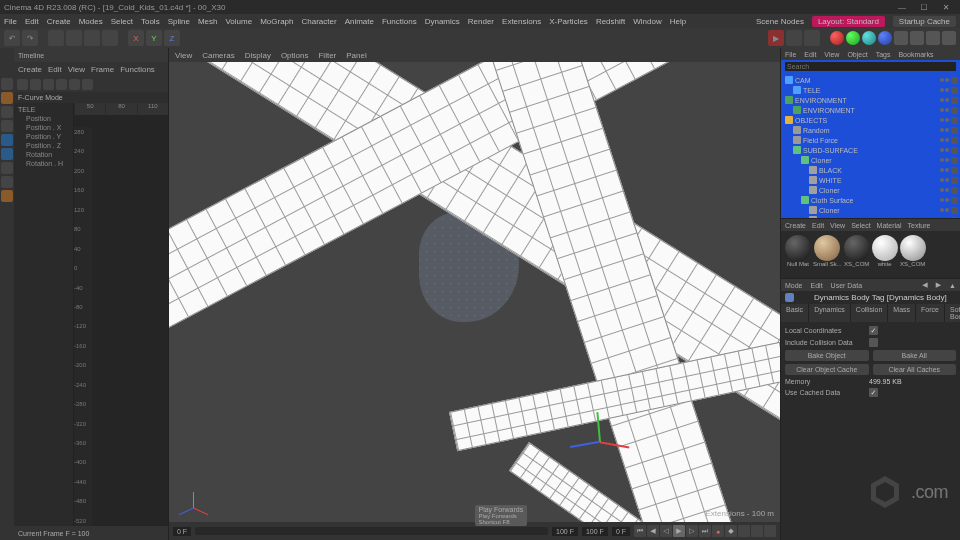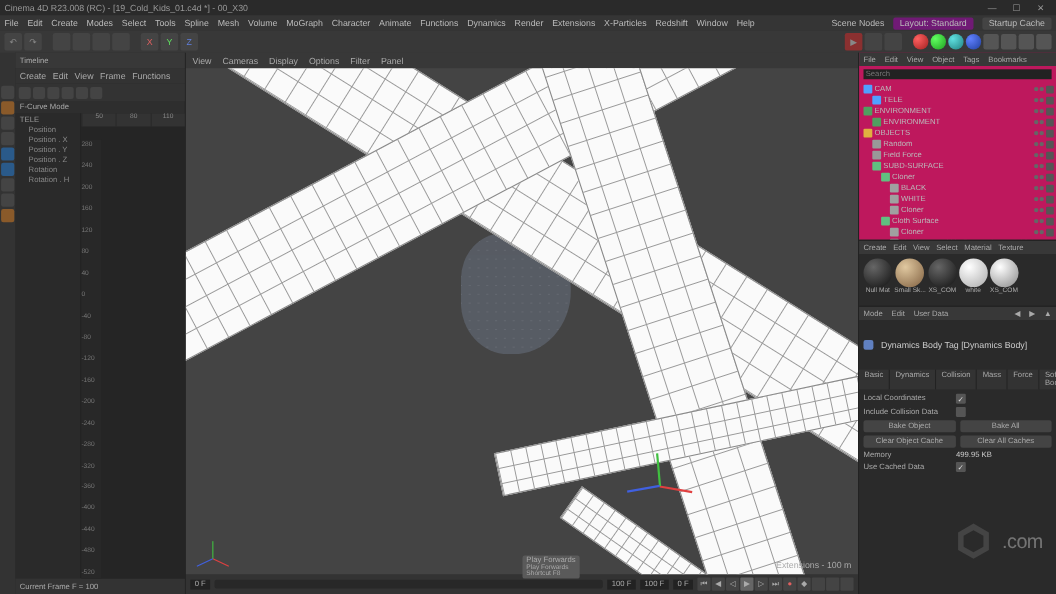--- a/index.html
+++ b/index.html
@@ -73,21 +73,21 @@
 .vp-footer .play-controls { display: flex; gap: 1px; }
 .vp-footer .pc-btn { width: 12px; height: 12px; background: #444; border-radius: 1px; display:flex; align-items:center; justify-content:center; font-size:7px;}
 
 .right-area { width: 180px; background: #2e2e2e; display: flex; flex-direction: column; border-left: 1px solid #222; }
 .rt-orb { width: 14px; height: 14px; border-radius: 50%; }
 .orb-red { background: radial-gradient(circle at 30% 30%, #ff6060, #a02020); }
 .orb-green { background: radial-gradient(circle at 30% 30%, #60ff60, #20a020); }
 .orb-blue { background: radial-gradient(circle at 30% 30%, #6080ff, #2040a0); }
 .orb-cyan { background: radial-gradient(circle at 30% 30%, #60e0e0, #208080); }
 
-.obj-manager { flex: 0 0 170px; background: #be185d; overflow: hidden; }
+.obj-manager { flex: 0 0 170px; background: #1d4ed8; overflow: hidden; }
 .om-header { height: 12px; background: #383838; padding: 0 4px; font-size: 7px; display:flex; align-items:center; gap:8px;}
 .om-tree { padding: 2px 2px; font-size: 7px; }
 .om-row { display: flex; align-items: center; height: 10px; gap: 2px; }
 .om-indent { display: inline-block; }
 .om-icon { width: 8px; height: 8px; border-radius: 1px; flex-shrink: 0; }
 .om-label { flex: 1; color: #bbb; white-space: nowrap; overflow: hidden; }
 .om-tags { display: flex; gap: 1px; }
 .om-tag { width: 7px; height: 7px; background: #555; border-radius: 1px; }
 .om-vis { display:flex; gap:1px; margin-left:2px;}
 .om-dot { width:4px; height:4px; background:#666; border-radius:50%;}
@@ -97,21 +97,21 @@
 .mat-grid { display: flex; gap: 2px; padding: 4px; }
 .mat-ball { width: 26px; height: 26px; border-radius: 50%; background: radial-gradient(circle at 35% 30%, #eee, #555); }
 .mat-ball.dark { background: radial-gradient(circle at 35% 30%, #666, #111); }
 .mat-ball.tan { background: radial-gradient(circle at 35% 30%, #e0c8a0, #806040); }
 .mat-ball.white { background: radial-gradient(circle at 35% 30%, #fff, #aaa); }
 .mat-ball.bright { background: radial-gradient(circle at 35% 30%, #fff, #888); }
 .mat-item { display:flex; flex-direction:column; align-items:center; font-size:6px;}
 
 .attr-area { flex: 1; background: #2a2a2a; border-top: 1px solid #222; display: flex; flex-direction: column; }
 .attr-header { height: 12px; background: #383838; padding: 0 4px; font-size: 7px; display:flex; align-items:center; gap:8px;}
-.attr-title { padding: 18px 4px; font-size: 8px; color: #ccc; display:flex; align-items:flex-start; gap:7px;}
+.attr-title { padding: 2px 4px; font-size: 8px; color: #ccc; display:flex; align-items:flex-start; gap:20px;}
 .attr-tabs { display: flex; gap: 0; font-size: 7px; }
 .attr-tab { padding: 2px 5px; background: #333; border-right: 1px solid #222; color: #aaa; }
 .attr-body { padding: 4px; font-size: 7px; display: flex; flex-direction: column; gap: 3px; }
 .attr-row { display: flex; align-items: center; gap: 4px; }
 .attr-row label { width: 80px; color: #aaa; }
 .attr-check { width: 9px; height: 9px; background: #555; border-radius: 1px; display:flex; align-items:center; justify-content:center; }
 .attr-check.on::after { content: "✓"; font-size: 7px; color: #ddd; }
 .attr-btn { flex: 1; background: #444; padding: 2px 4px; text-align: center; border-radius: 2px; font-size: 7px; }
 .attr-val { color: #ccc; }
 
@@ -150,21 +150,21 @@
   <span>Functions</span>
   <span>Dynamics</span>
   <span>Render</span>
   <span>Extensions</span>
   <span>X-Particles</span>
   <span>Redshift</span>
   <span>Window</span>
   <span>Help</span>
   <span class="spacer" style="flex:1"></span>
   <span>Scene Nodes</span>
-  <span style="background:#701a75;padding:1px 6px;border-radius:2px;">Layout: Standard</span>
+  <span style="background:#be185d;padding:1px 6px;border-radius:2px;">Layout: Standard</span>
   <span style="background:#444;padding:1px 6px;border-radius:2px;">Startup Cache</span>
 </div>
 
 <div class="toolbar">
   <div class="tool-icon">↶</div>
   <div class="tool-icon">↷</div>
   <div style="width:6px"></div>
   <div class="tool-icon"></div>
   <div class="tool-icon"></div>
   <div class="tool-icon"></div>

